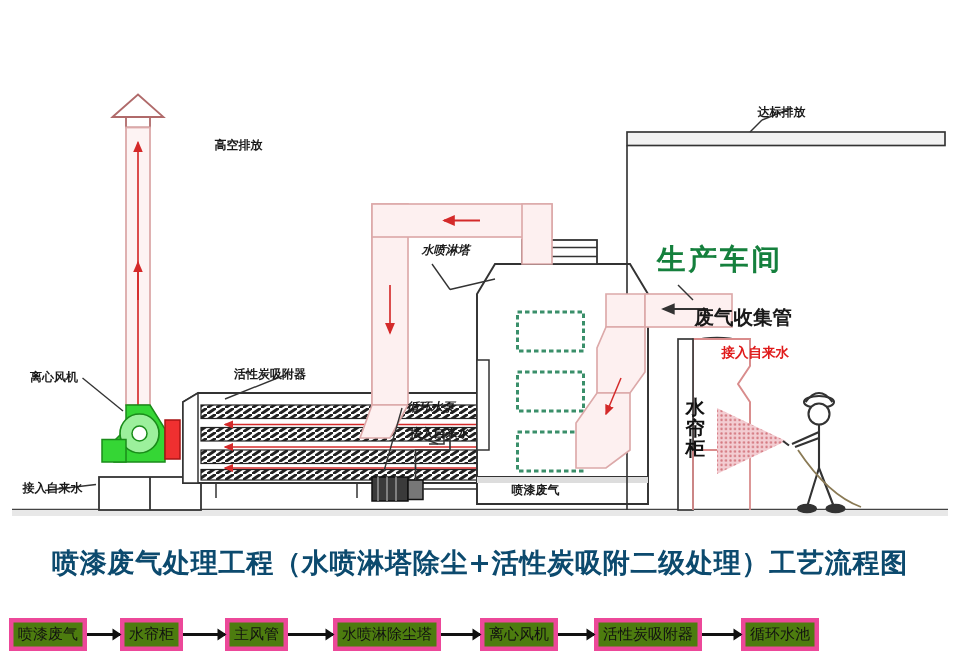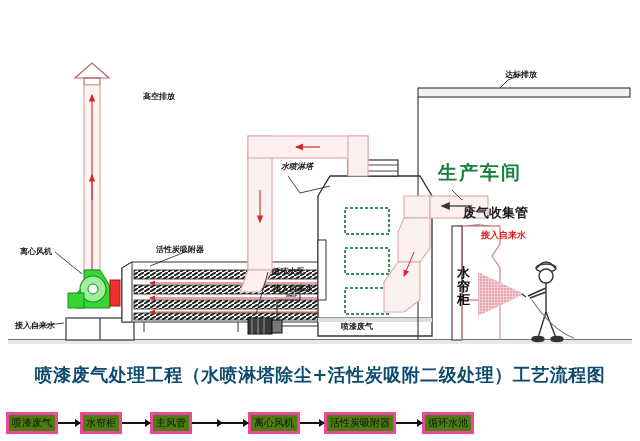--- a/index.html
+++ b/index.html
@@ -204,20 +204,21 @@
 
   <div class="caption">喷漆废气处理工程（水喷淋塔除尘+活性炭吸附二级处理）工艺流程图</div>
 
   <div class="flow">
     <div class="fbox">喷漆废气</div>
     <div class="farrow" style="width:22px;"></div>
     <div class="fbox">水帘柜</div>
     <div class="farrow" style="width:28px;"></div>
     <div class="fbox">主风管</div>
     <div class="farrow" style="width:30px;"></div>
+    <div class="fbox">水喷淋除尘塔</div>
     <div class="farrow" style="width:26px;"></div>
     <div class="fbox">离心风机</div>
     <div class="farrow" style="width:24px;"></div>
     <div class="fbox">活性炭吸附器</div>
     <div class="farrow" style="width:26px;"></div>
     <div class="fbox">循环水池</div>
   </div>
 
 </div>
 

